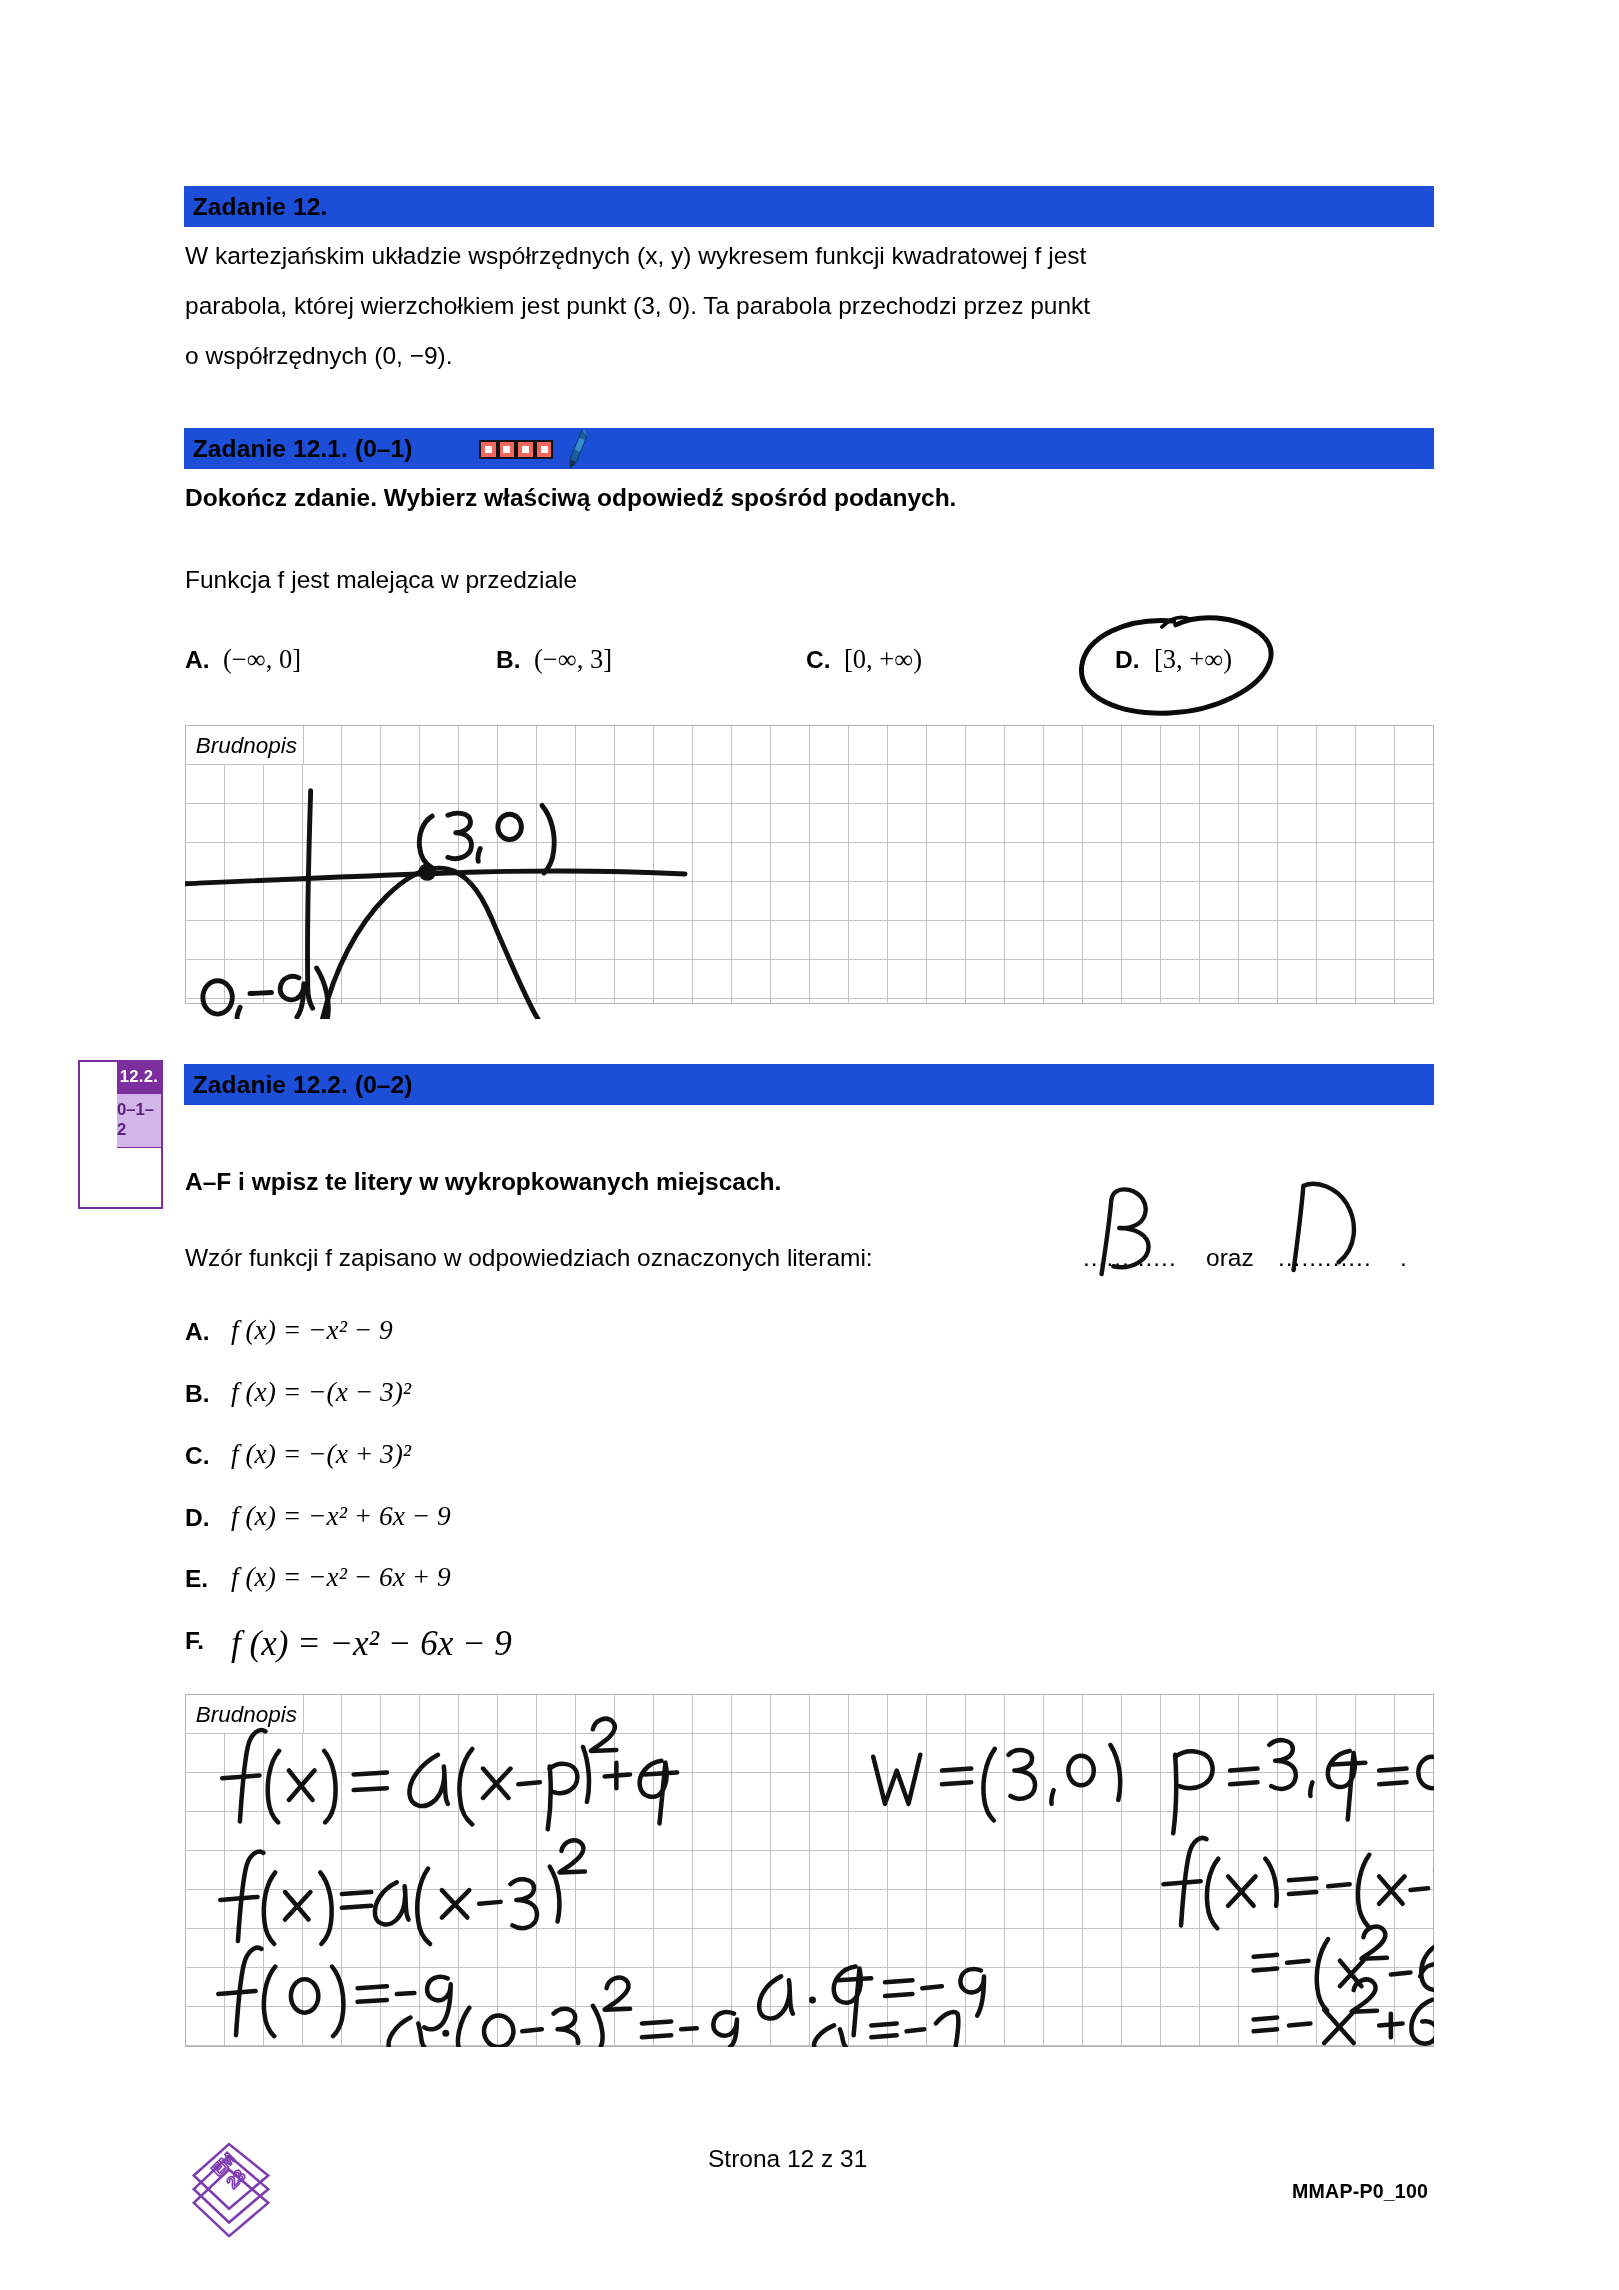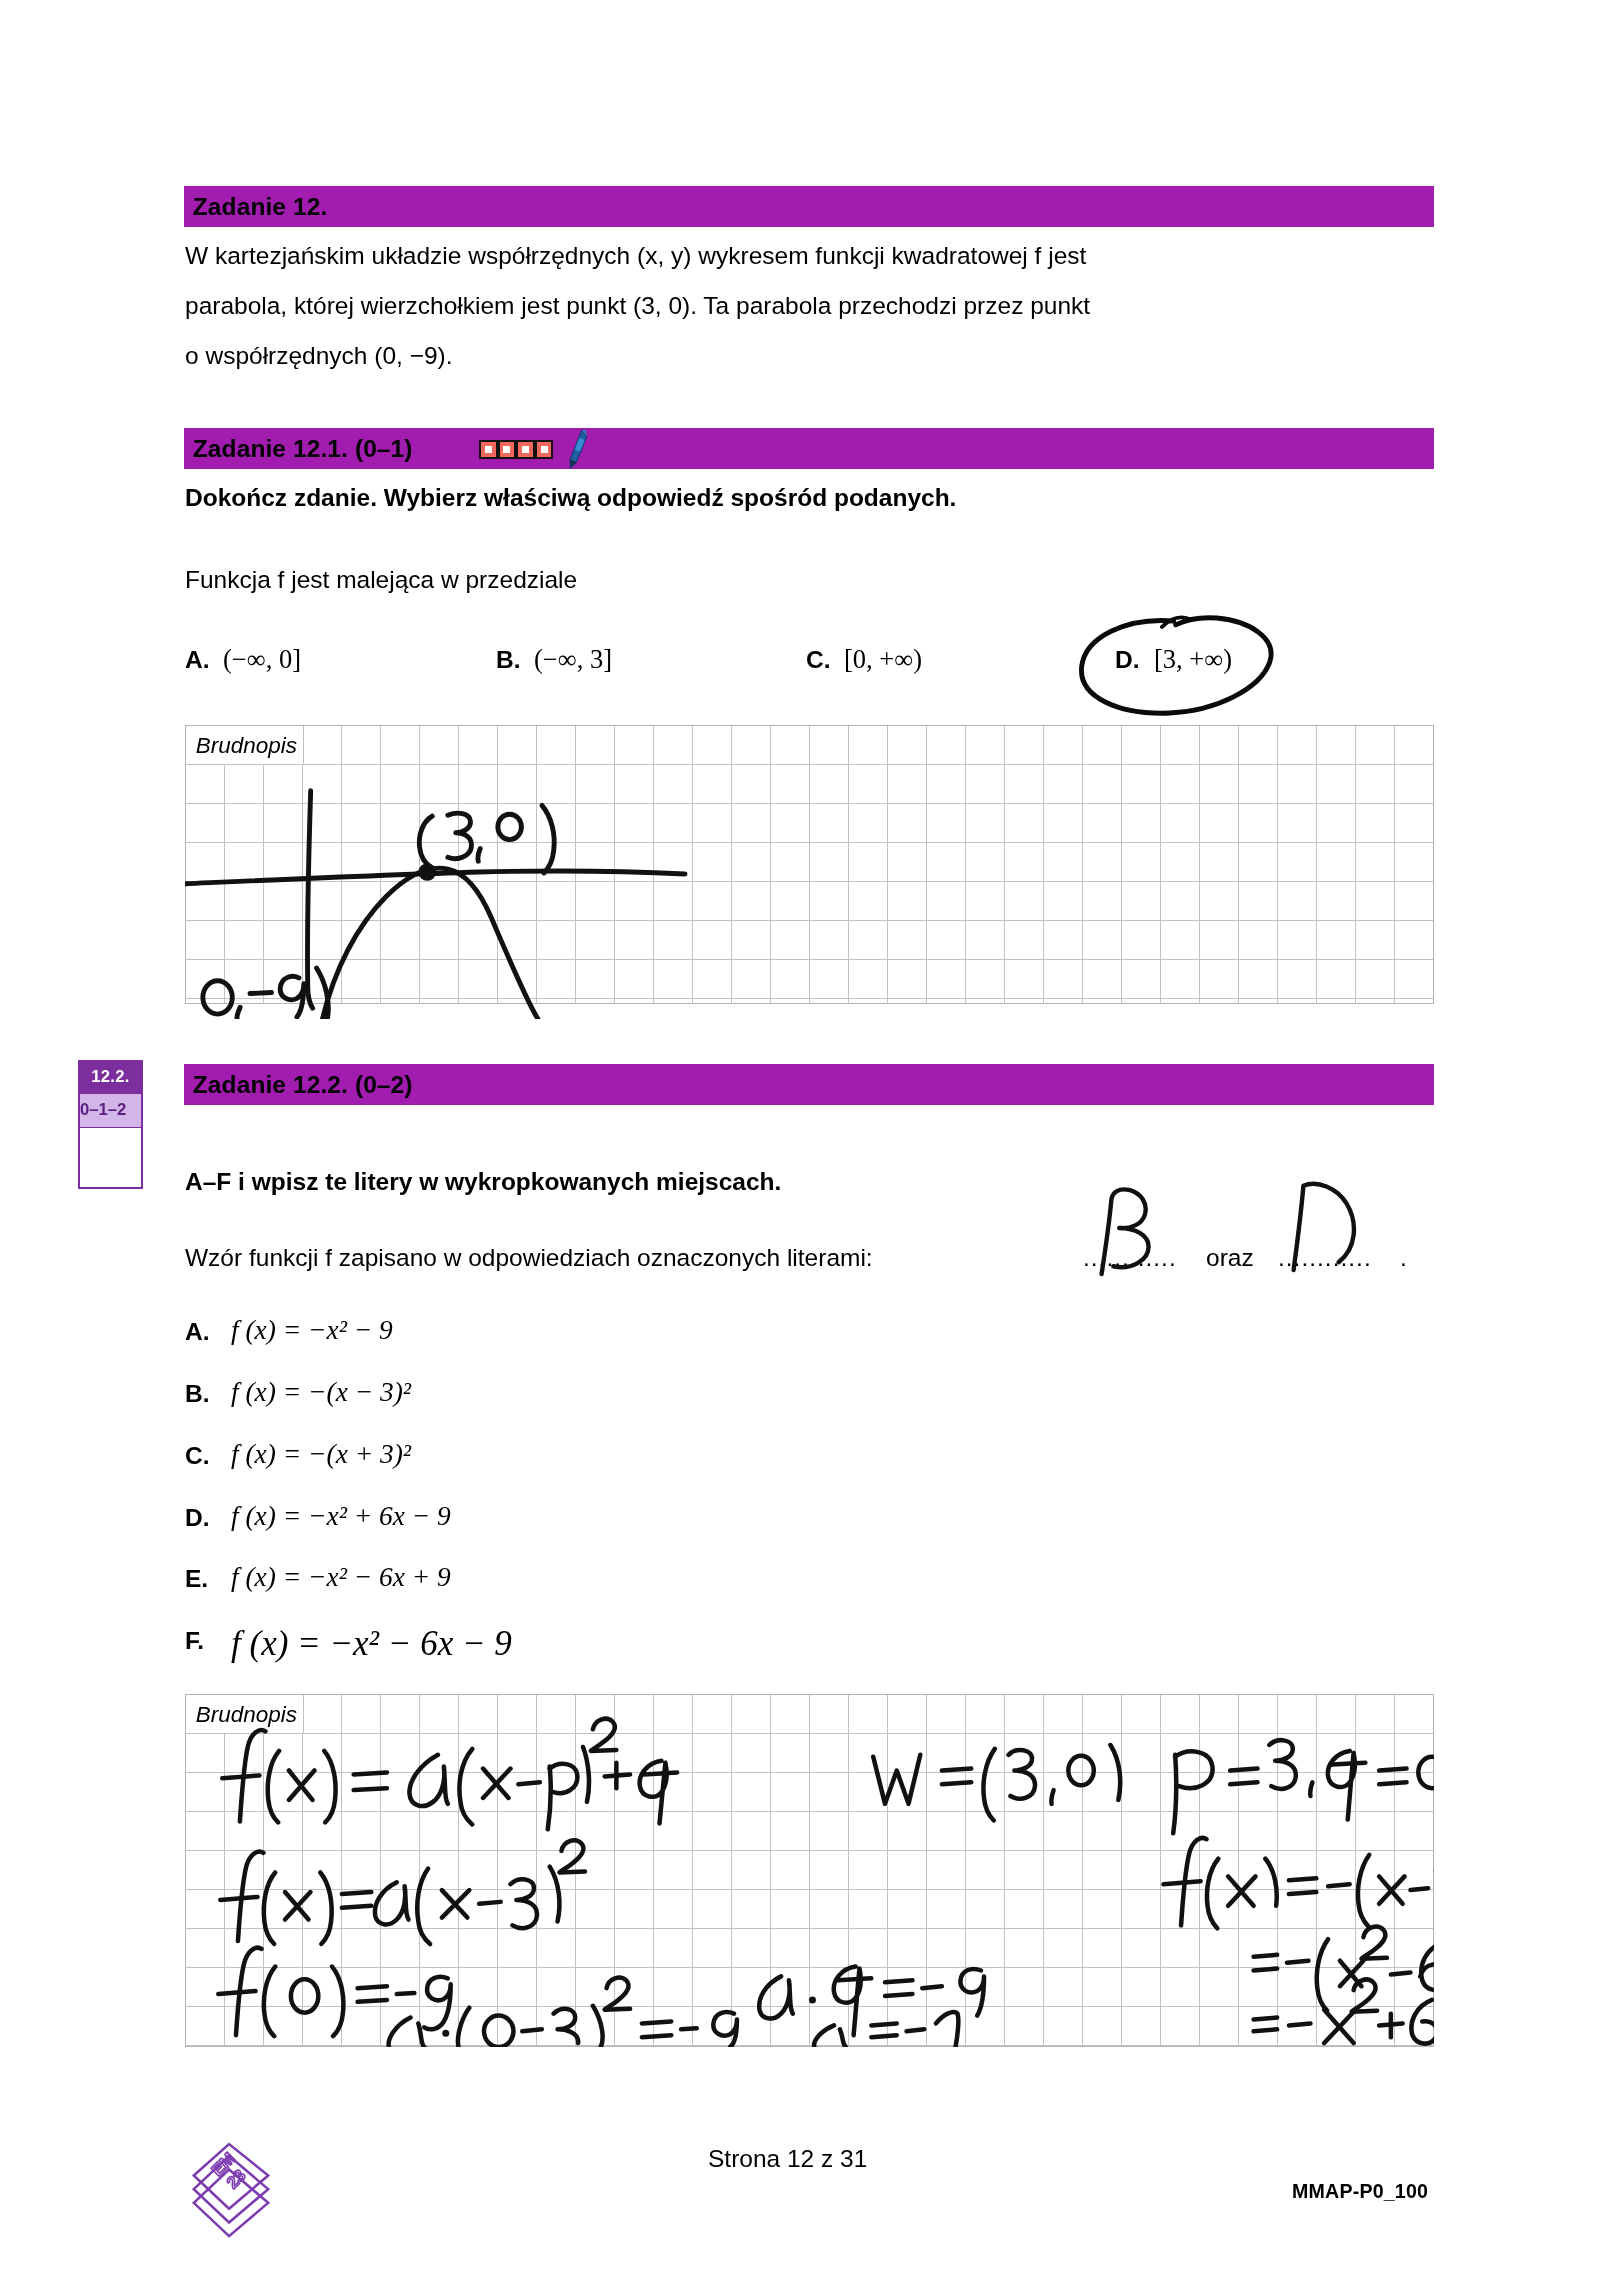--- a/index.html
+++ b/index.html
@@ -9,21 +9,21 @@
     font-family:"Liberation Sans", sans-serif;
     color:#000;
     position:relative;
     overflow:hidden;
   }
   .page { position:absolute; inset:0; }
 
   
   .banner{
     position:absolute;
-    background:#a21caf;
+    background:#1d4ed8;
     display:flex; align-items:center;
     font-weight:bold;
     font-size:24.5px;
     padding-left:8.8px;
     box-sizing:border-box;
   }
   .banner .ttl{ letter-spacing:0.1px; }
 
   
   .txt{ position:absolute; font-size:24.5px; line-height:1.0; white-space:nowrap;}
@@ -39,24 +39,25 @@
     background:#f4675f;
     border:2px solid #111;
     box-sizing:border-box;
     display:flex; align-items:center; justify-content:center;
   }
   .boxicon .bx i{ display:block; width:6.9px; height:6.9px; background:#fff; }
 
   
   .scorebox{
     position:absolute;
-    width:65px;
+    width:85px;
     border:2px solid #7d2e9e;
     box-sizing:border-box;
     background:#fff;
+    padding-left:37px;
   }
   .scorebox .sb-head{
     background:#7d2e9e; color:#fff;
     font-weight:bold; font-size:16.7px;
     text-align:center; padding:4.9px 0 5.9px;
     letter-spacing:0.3px;
   }
   .scorebox .sb-pts{
     background:#d2b5e9; color:#5d2080;
     font-weight:bold; font-size:16.7px;

